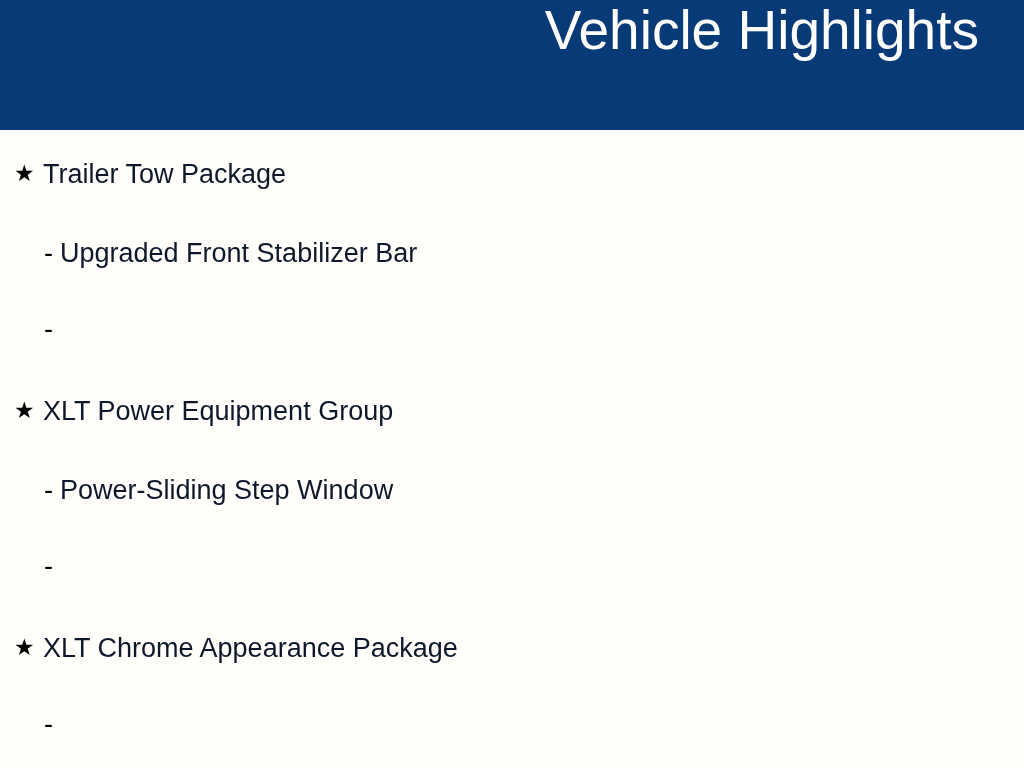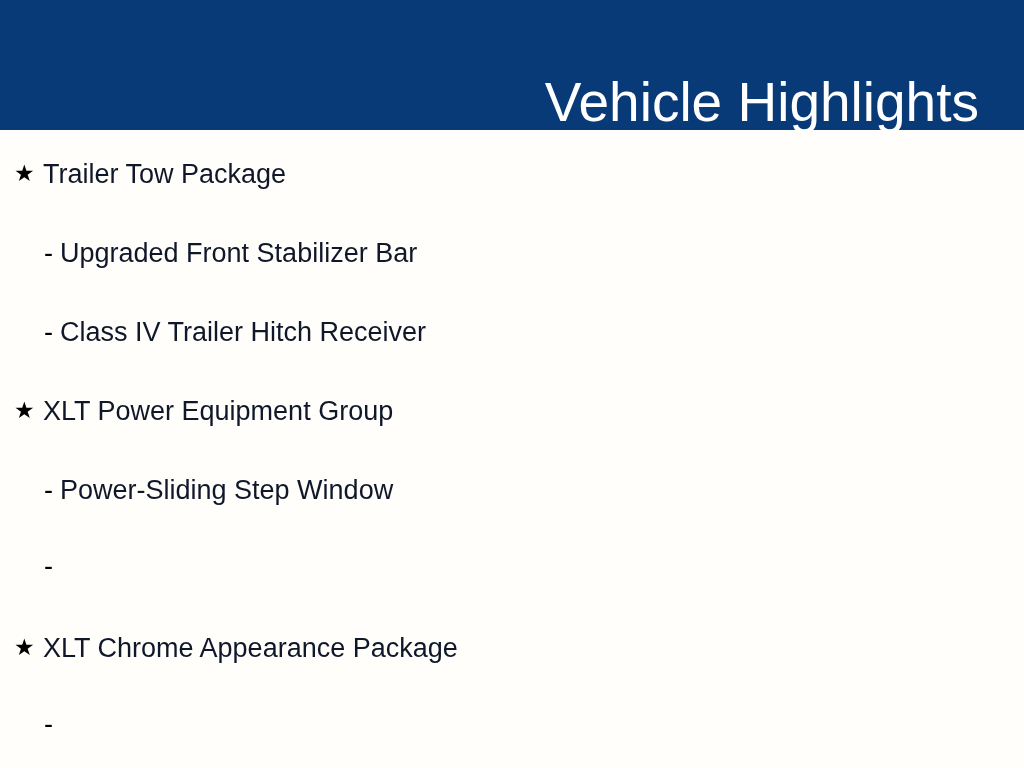--- a/index.html
+++ b/index.html
@@ -27,21 +27,21 @@
 
   
   .slide-header {
     position: absolute;
     left: 0;
     top: 0;
     width: 1024px;
     height: 130px;
     background: #093a78;
     display: flex;
-    align-items: flex-end;
+    align-items: flex-start;
     justify-content: flex-end;
     box-sizing: border-box;
     padding-right: 45px;
   }
 
   .slide-title {
     color: #ffffff;
     font-family: "Liberation Sans", sans-serif;
     font-size: 55px;
     font-weight: 400;
@@ -140,21 +140,20 @@
         <span class="bullet-text">Trailer Tow Package</span>
       </li>
 
       <li class="bullet-row level-2">
         <span class="bullet-marker dash">-</span>
         <span class="bullet-text">Upgraded Front Stabilizer Bar</span>
       </li>
 
       <li class="bullet-row level-2">
         <span class="bullet-marker dash">-</span>
-        <span class="bullet-text">Class IV Trailer Hitch Receiver</span>
       </li>
 
       <li class="bullet-row level-1">
         <span class="bullet-marker star">★</span>
         <span class="bullet-text">XLT Power Equipment Group</span>
       </li>
 
       <li class="bullet-row level-2">
         <span class="bullet-marker dash">-</span>
         <span class="bullet-text">Power-Sliding Step Window</span>

